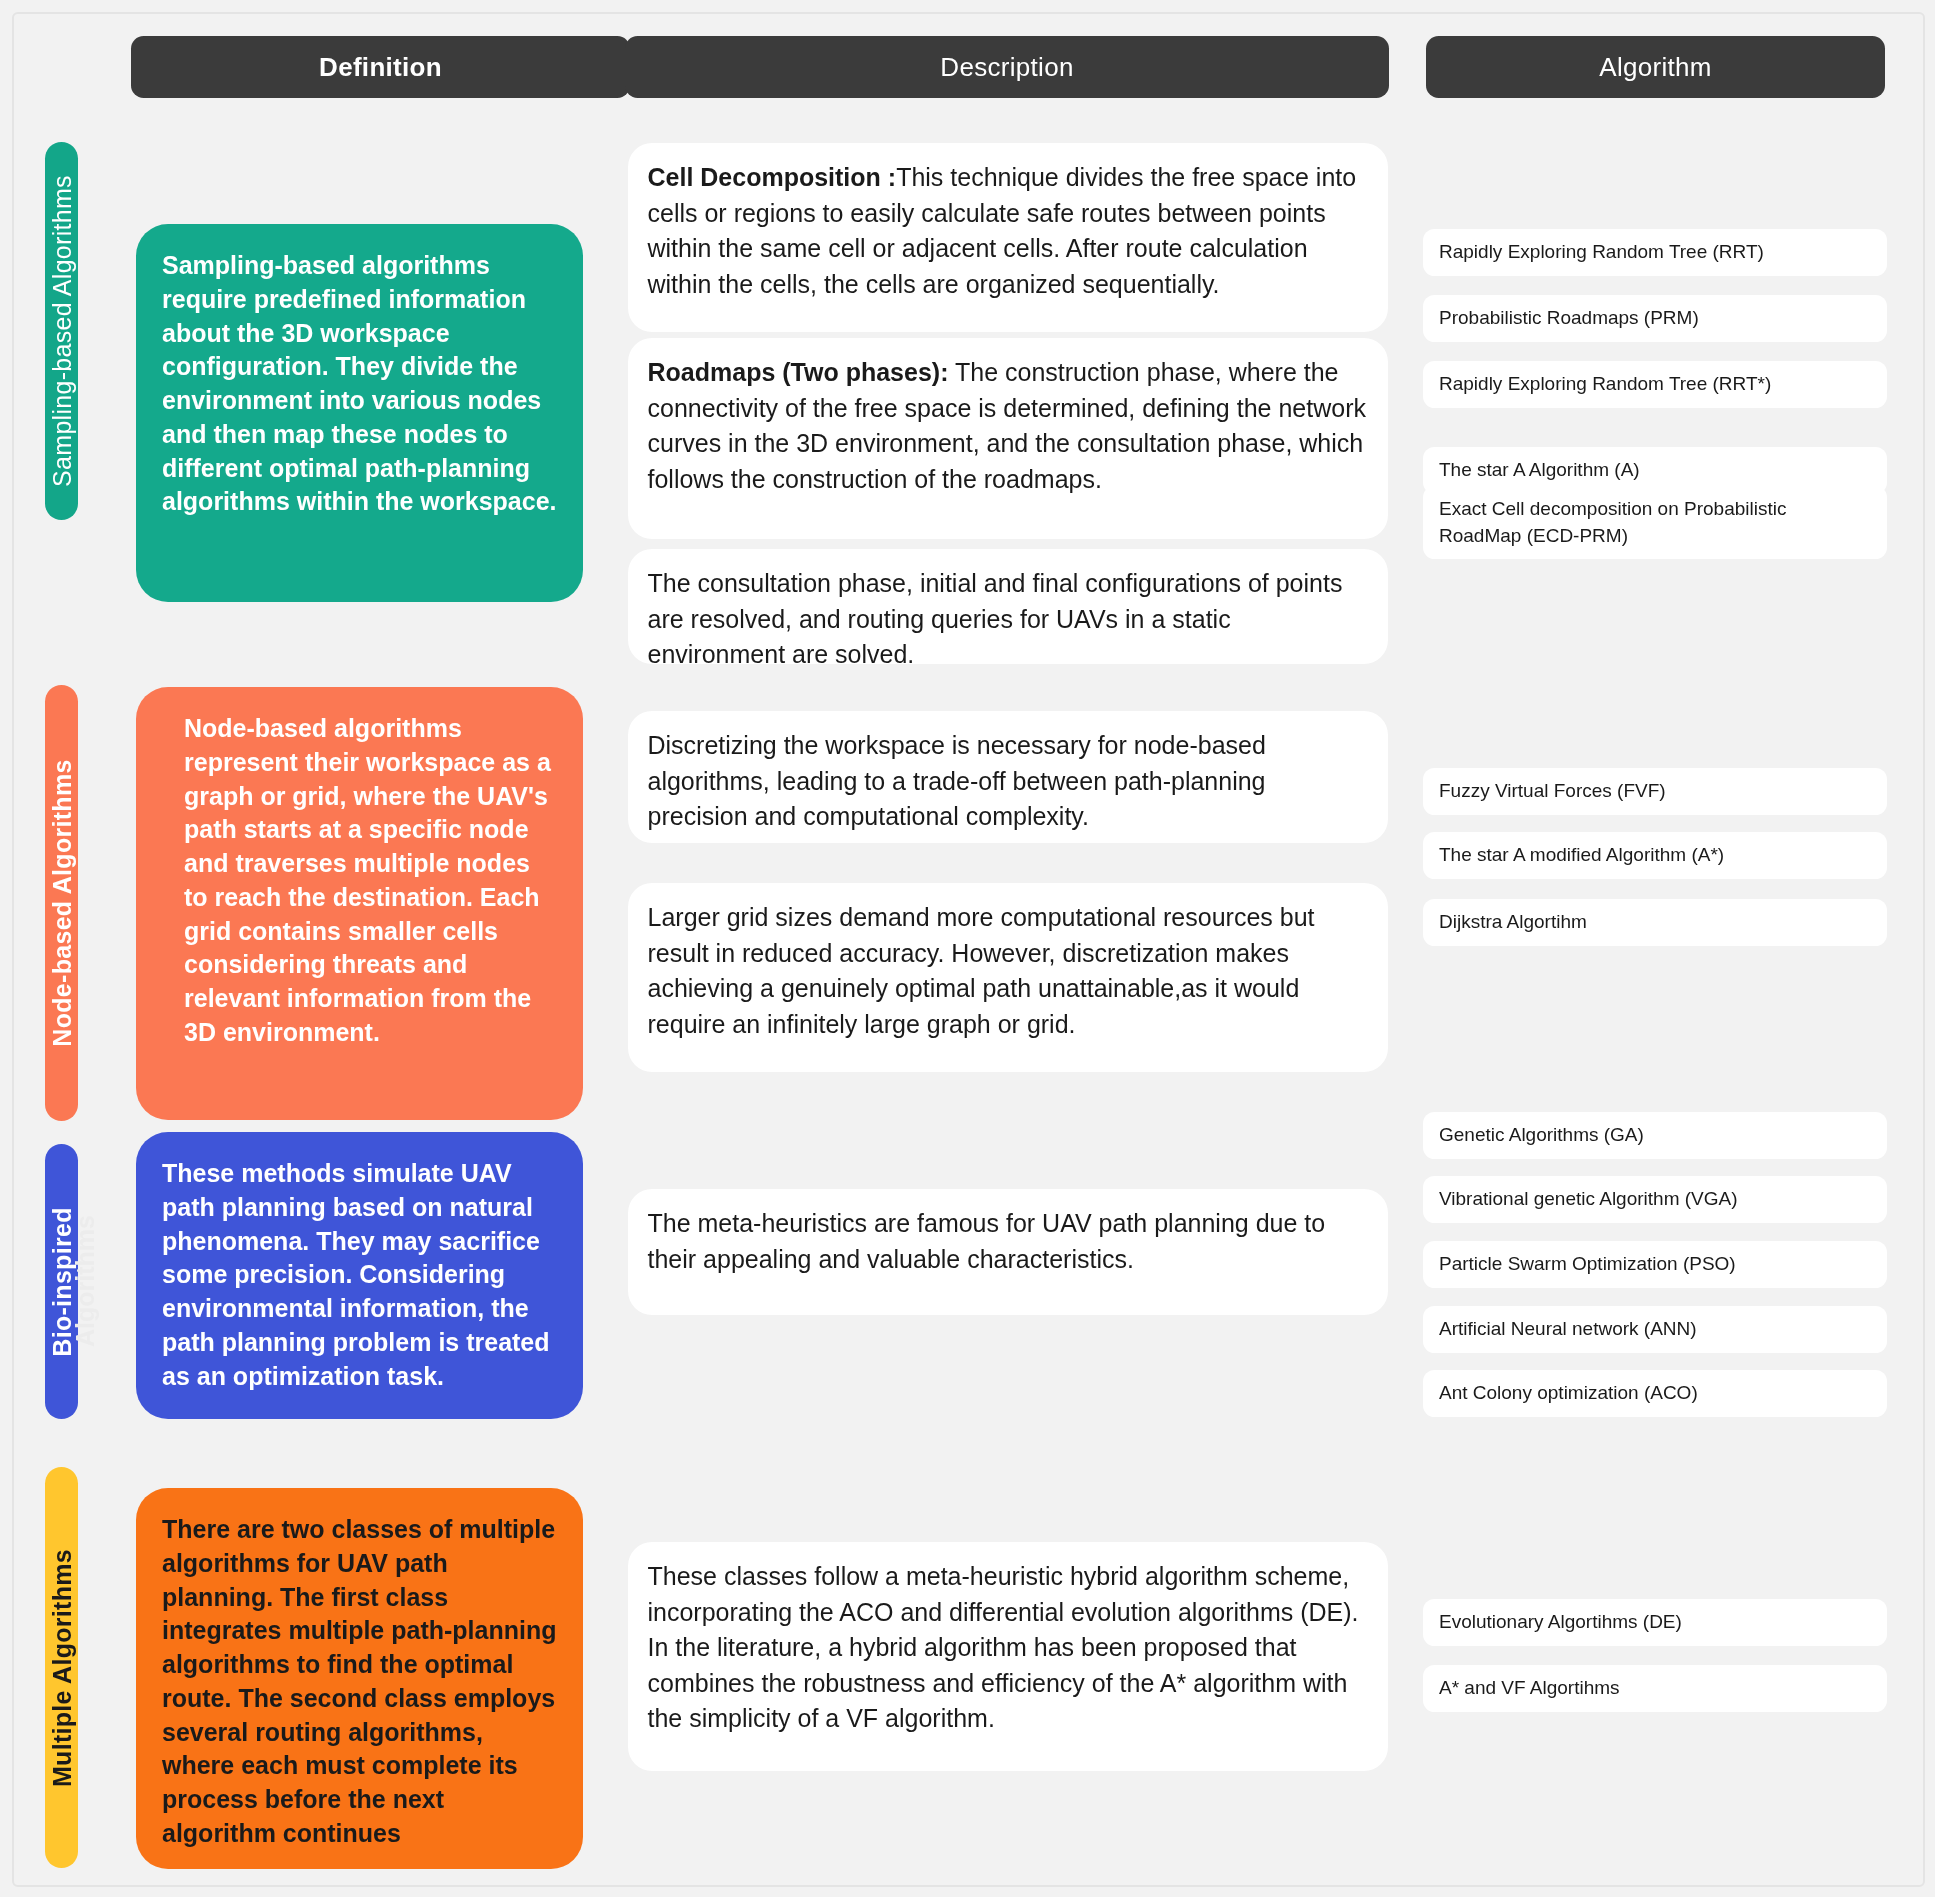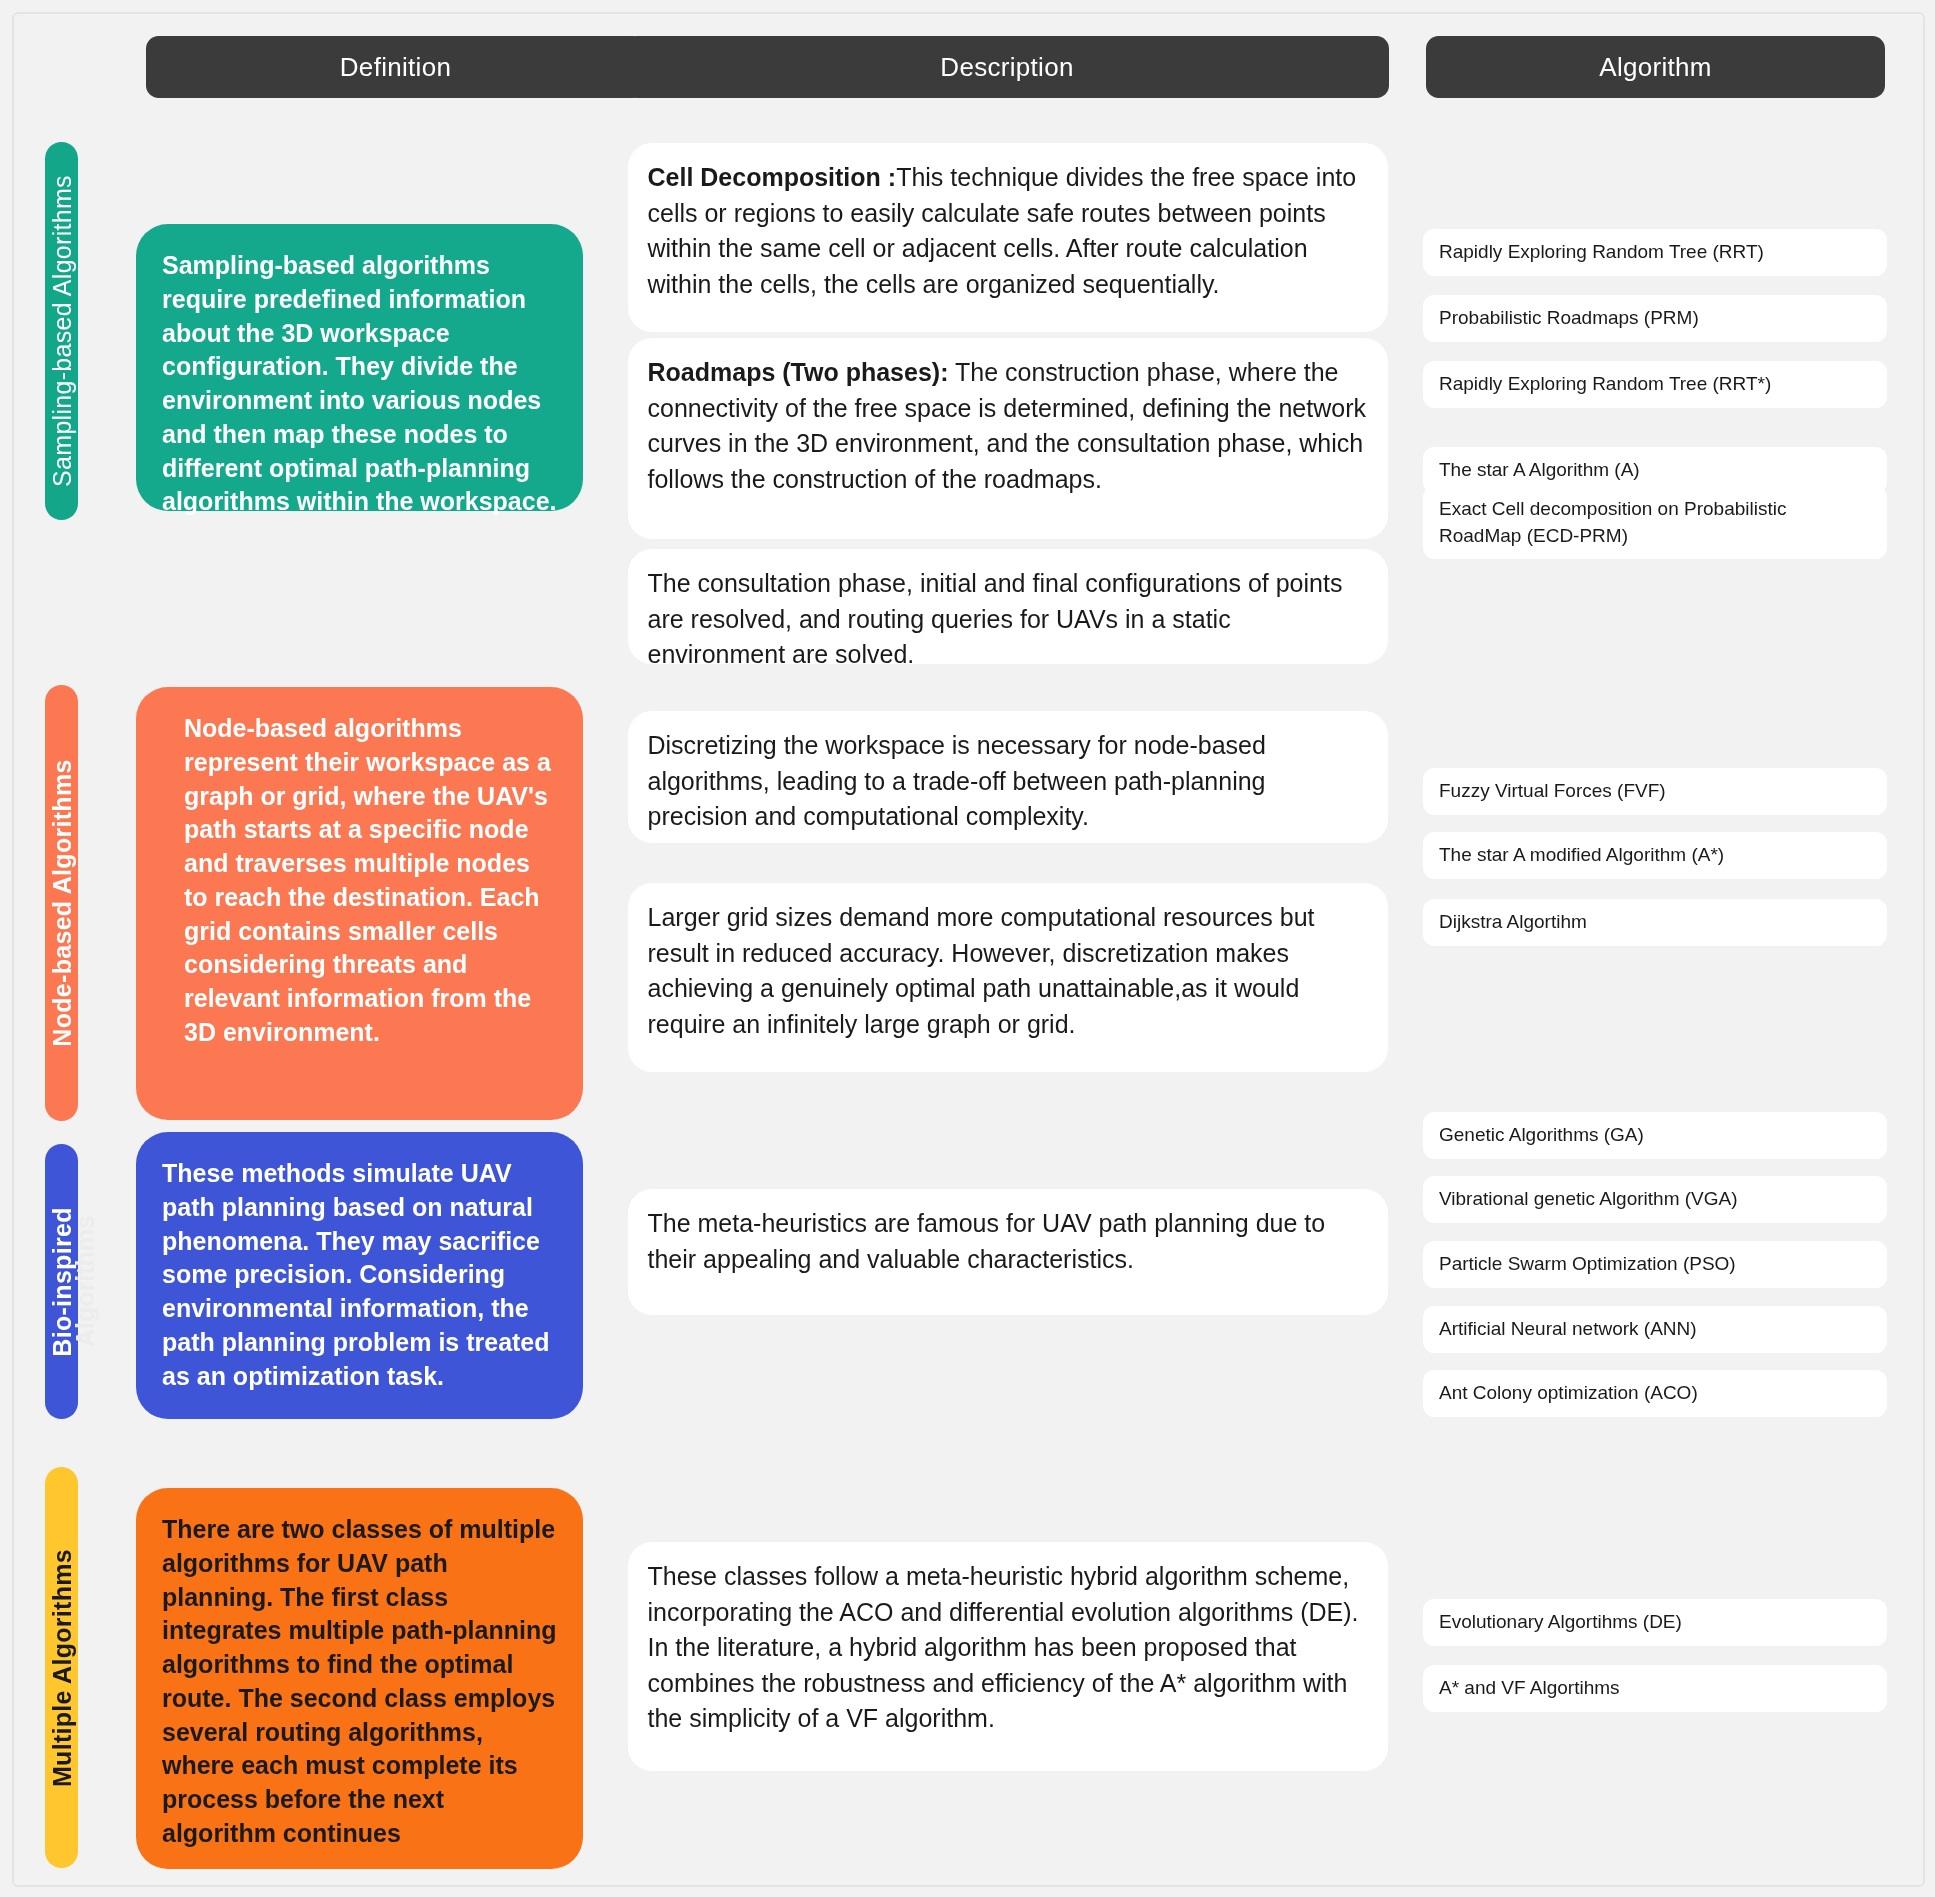--- a/index.html
+++ b/index.html
@@ -33,21 +33,21 @@
   .hdr{
     position:absolute;
     background:#3b3b3b;
     color:#ffffff;
     border-radius:12.6px;
     display:flex;align-items:center;justify-content:center;
     font-size:26px;
     letter-spacing:0.3px;
     height:62px;
   }
-  .hdr-definition{left:146px;width:499px;}
+  .hdr-definition{left:131px;width:499px;font-weight:bold;}
   .hdr-description{left:625px;width:764px;}
   .hdr-algorithm{left:1426px;width:459px;}
 
   
   .col-bar{
     position:absolute;
     width:33px;
     border-radius:16.6px;
   }
   .bar-label{
@@ -95,21 +95,21 @@
     box-sizing:border-box;
     padding:10.3px 16px;
     font-size:19px;
     line-height:1.38;
     color:#1a1a1a;
   }
 
   
   .bar1{left:45px;top:142px;height:378px;background:#13a689;}
   .bar1 .bar-label{color:#ffffff;font-weight:normal;}
-  .card1{top:224px;height:287px;background:#14a98c;color:#ffffff;}
+  .card1{top:224px;height:378px;background:#14a98c;color:#ffffff;}
 
   
   .bar2{left:45px;top:685px;height:436px;background:#fb7853;}
   .bar2 .bar-label{color:#ffffff;}
   .card2{top:687px;height:433px;background:#fb7853;color:#ffffff;padding-left:48px;}
 
   
   .bar3{left:45px;top:1144px;height:275px;background:#3f55d8;}
   .bar3 .bar-label{color:#ffffff;}
   .bar3-overflow{

